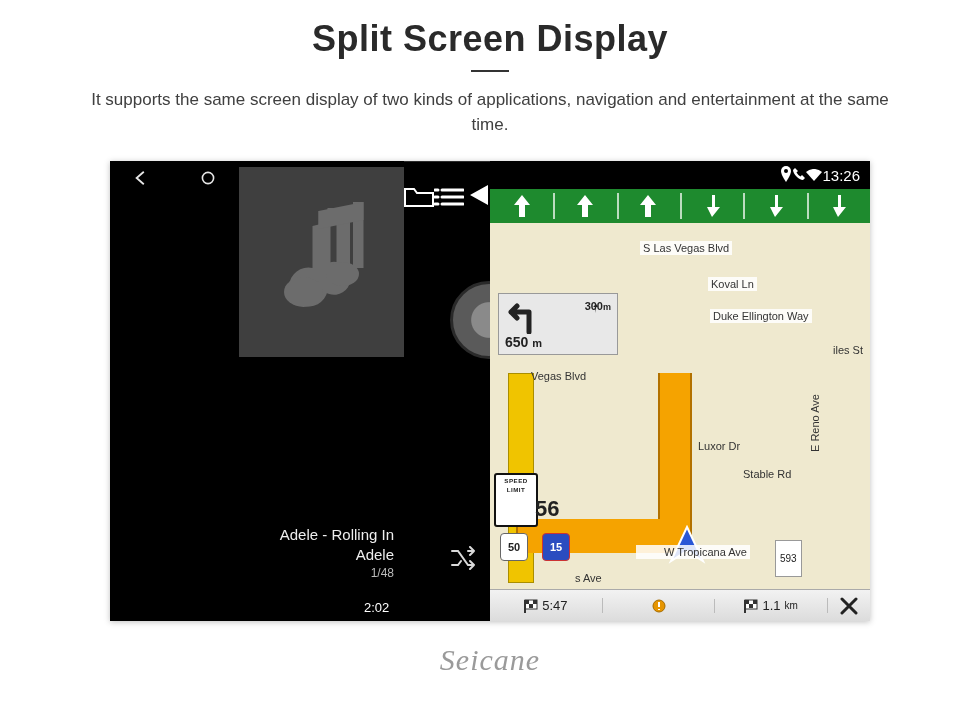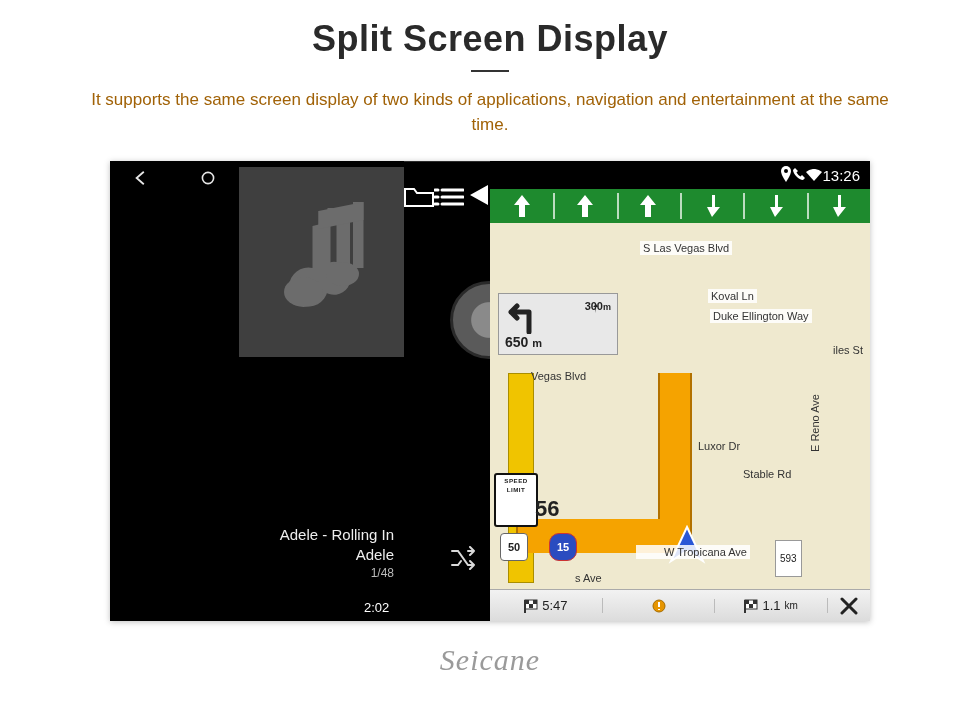--- a/index.html
+++ b/index.html
@@ -20,21 +20,21 @@
   }
   .title-underline {
     width: 38px;
     height: 2px;
     background: #333;
     margin: 10px auto 0;
   }
   .page-subtitle {
     text-align: center;
     font-size: 17px;
-    color: #a16207;
+    color: #404040;
     margin: 16px auto 0;
     max-width: 820px;
     line-height: 1.45;
   }
   .device-wrap {
     width: 760px;
     height: 460px;
     margin: 24px auto 0;
     display: flex;
     box-shadow: 0 1px 6px rgba(0,0,0,.25);
@@ -260,21 +260,21 @@
   .speed-sign .lab { font-size: 6.2px; font-weight:700; letter-spacing:.5px; margin-top:3px;}
   .speed-sign .val { font-size: 22px; font-weight: 700; margin-top: 4px; margin-left: 39px; }
 
   .route-shield {
     position:absolute;
     width:28px; height:28px; border-radius:4px;
     background:#fff; border:1px solid #666;
     font-size:11px; font-weight:700;
     display:flex; align-items:center; justify-content:center;
   }
-  .shield-i15 { left:59px; top:310px; background:#2a4cc0; color:#fff; border-color:#c33;border-radius:10px; }
+  .shield-i15 { left:52px; top:310px; background:#2a4cc0; color:#fff; border-color:#c33; }
   .shield-50  { left:10px; top:310px; }
   .exit-593   { position:absolute; left:285px; top:317px; background:#fff; border:1px solid #999; padding:12px 4px; font-size:10px;}
 
   
   .nav-bottom {
     position: absolute;
     left: 0; right: 0; bottom: 0;
     height: 32px;
     background: linear-gradient(#f2f2f2,#dcdcdc);
     border-top: 1px solid #aaa;
@@ -466,21 +466,21 @@
 
       <div class="hiway"></div>
       <div class="route vertical"></div>
       <div class="route turn"></div>
 
       <svg class="heading-arrow" viewBox="0 0 40 40">
         <path d="M20 2 L36 36 L20 26 L4 36 Z" fill="#2a57d6" stroke="#fff" stroke-width="2"></path>
       </svg>
 
       <span class="street-lbl" style="left:150px; top:18px;">S Las Vegas Blvd</span>
-      <span class="street-lbl" style="left:218px; top:66px;">Koval Ln</span>
+      <span class="street-lbl" style="left:218px; top:54px;">Koval Ln</span>
       <span class="street-lbl" style="left:220px; top:86px;">Duke Ellington Way</span>
       <span class="street-lbl" style="left:38px; top:146px; background:transparent">Vegas Blvd</span>
       <span class="street-lbl" style="left:340px; top:120px; background:transparent">iles St</span>
       <span class="street-lbl" style="left:205px; top:216px; background:transparent">Luxor Dr</span>
       <span class="street-lbl" style="left:250px; top:244px; background:transparent">Stable Rd</span>
       <span class="street-lbl" style="left:318px; top:232px; transform:rotate(-90deg); transform-origin:left top; background:transparent">E Reno Ave</span>
       <span class="street-lbl" style="left:146px; top:322px;padding-left:28px;">W Tropicana Ave</span>
       <span class="street-lbl" style="left:82px; top:348px; background:transparent">s Ave</span>
 
       <div class="exit-593">593</div>

